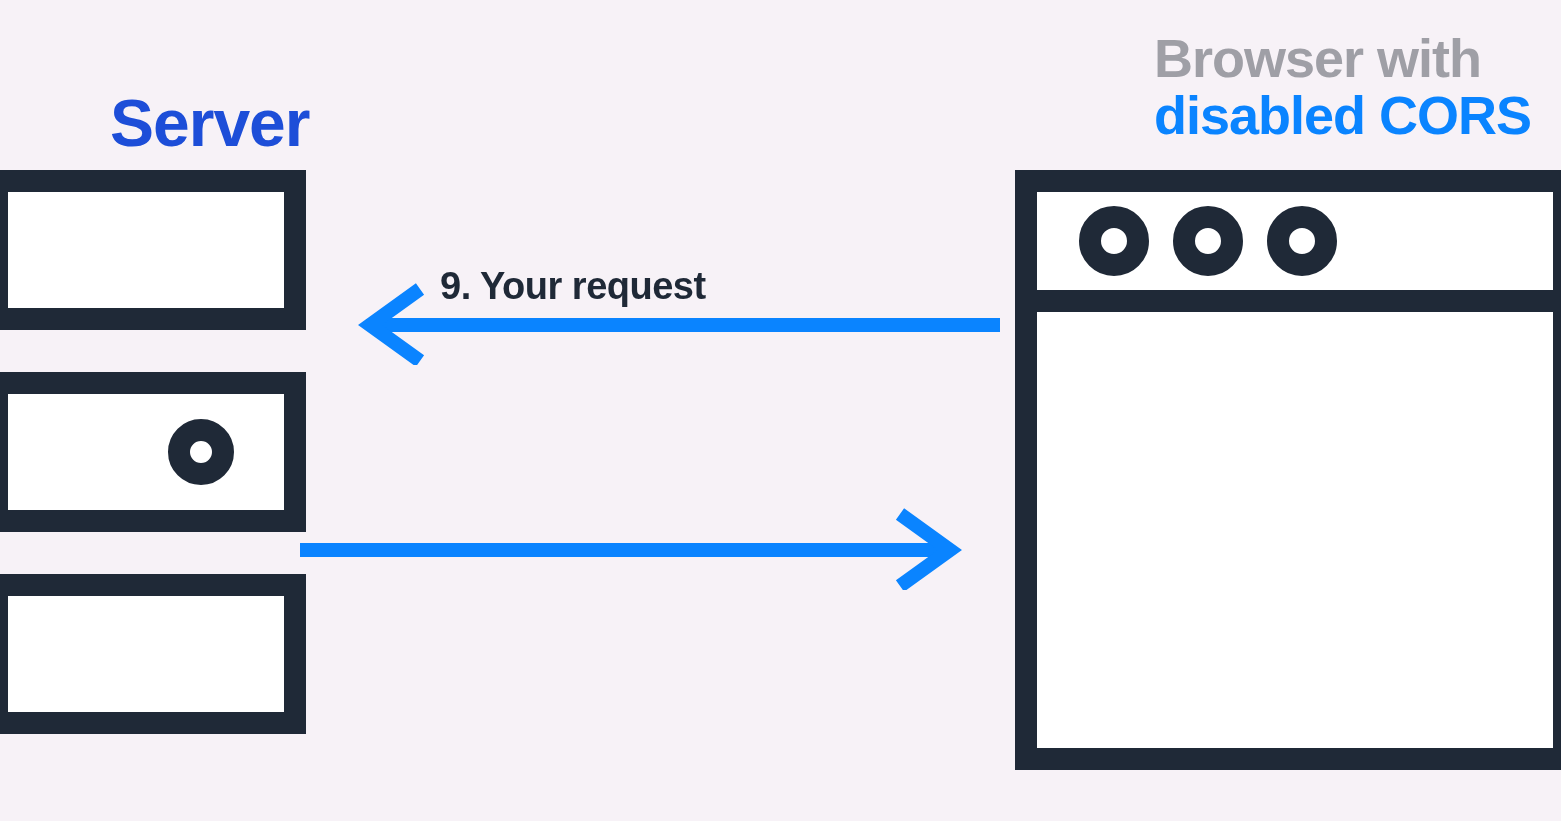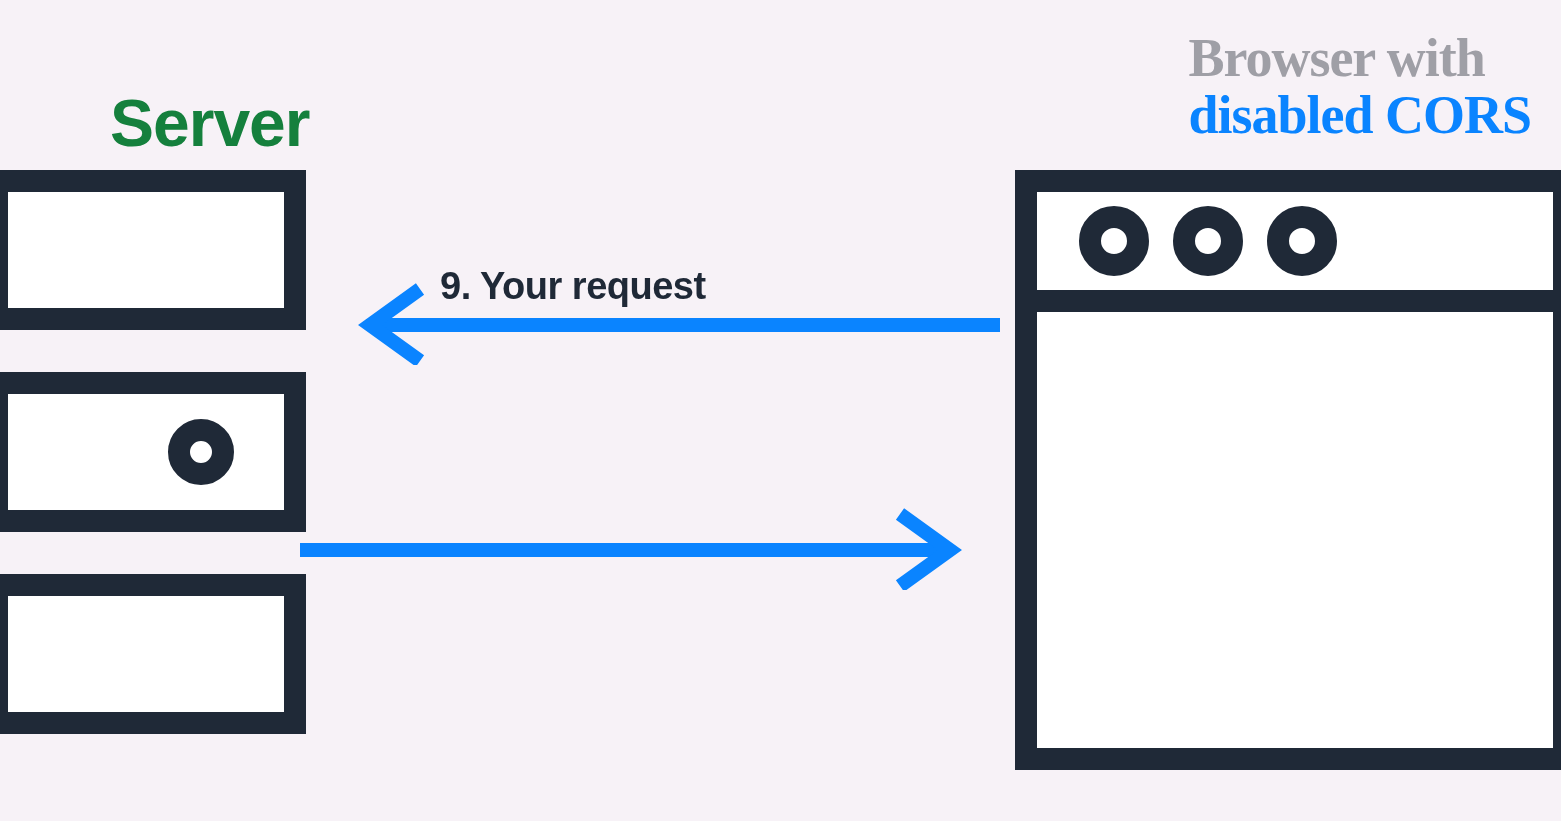--- a/index.html
+++ b/index.html
@@ -17,31 +17,30 @@
     height: 821px;
   }
   .title {
     position: absolute;
     font-weight: 700;
   }
   .server-title {
     left: 110px;
     top: 85px;
     font-size: 66px;
-    color: #15803d;
+    color: #1d4ed8;
     letter-spacing: -1px;
   }
   .browser-title {
     right: 30px;
     top: 30px;
     font-size: 54px;
     line-height: 1.05;
     text-align: left;
     letter-spacing: -1px;
-    font-family: Liberation Serif, serif;
   }
   .browser-title .line1 { color: #9f9fa6; }
   .browser-title .line2 { color: #0a84ff; }
 
   
   .server {
     position: absolute;
     left: -14px;
     top: 170px;
   }

